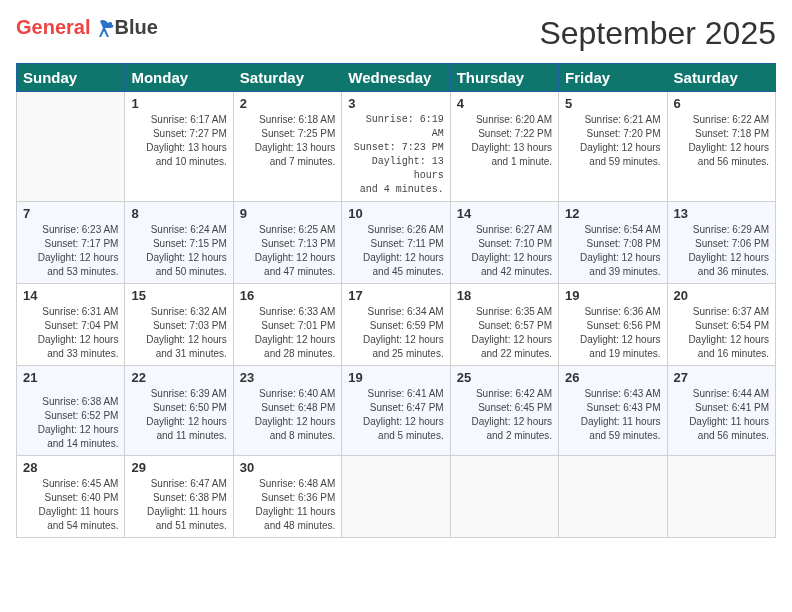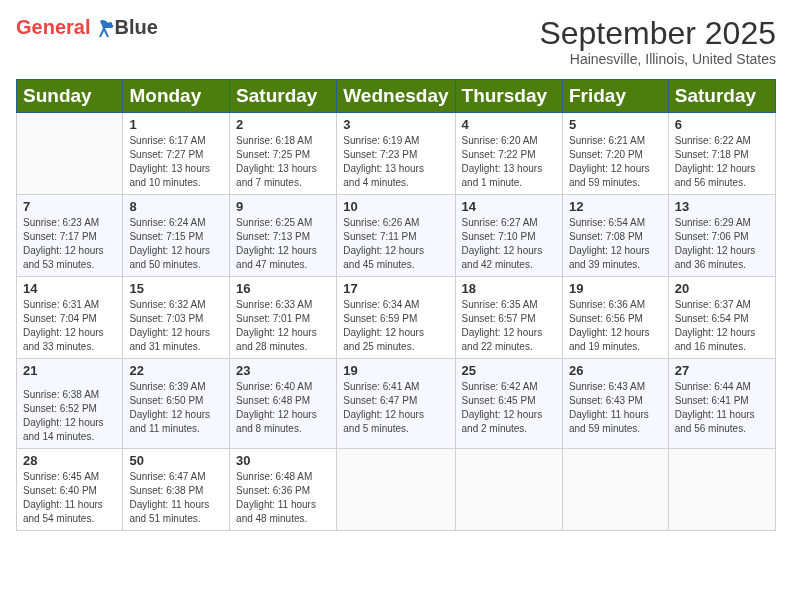--- a/index.html
+++ b/index.html
@@ -33,23 +33,23 @@
     .title-block p {
       font-size: 14px;
       color: #555;
     }
     .calendar {
       width: 100%;
       border-collapse: collapse;
       border: 1px solid #ccc;
     }
     .calendar th {
-      background: #4d7c0f;
+      background: #0f766e;
       color: #fff;
-      font-size: 19px;
+      font-size: 15px;
       font-weight: bold;
       padding: 5px 6px;
       text-align: left;
       border: 1px solid #1e5fa0;
     }
     .calendar td {
       vertical-align: top;
       padding: 4px 6px;
       border: 1px solid #d0d0d0;
       width: 108px;
@@ -65,20 +65,21 @@
       font-size: 13px;
       font-weight: bold;
       color: #333;
       display: block;
       margin-bottom: 2px;
     }
     .day-info {
       font-size: 10px;
       color: #444;
       line-height: 1.4;
+      text-align: right;
     }
     .empty-cell {
       background: #f9f9f9 !important;
     }
     .logo-wrapper {
       display: flex;
       align-items: center;
     }
     .logo-general {
       font-size: 20px;
@@ -103,21 +104,20 @@
       <span class="logo-general">General</span>
       <svg class="logo-bird" width="22" height="18" viewBox="0 0 22 18">
         <path d="M8 2 C10 0 14 1 16 4 C18 2 21 3 20 6 C22 5 22 9 19 9 L11 9 L8 2Z" fill="#2a73c5"></path>
         <path d="M11 9 L7 18 L9 18 L12 12 L15 18 L17 18 L13 9Z" fill="#2a73c5"></path>
       </svg>
       <span class="logo-blue">Blue</span>
     </div>
   </div>
   <div class="title-block">
     <h1>September 2025</h1>
-    <p>Hainesville, Illinois, United States</p>
   </div>
 </div>
 
 <table class="calendar">
   <thead>
     <tr>
     <th>Sunday</th>
         <th>Monday</th>
         <th>Saturday</th>
         <th>Wednesday</th>
@@ -138,21 +138,21 @@
         </td>
         <td>
           <span class="day-num">2</span>
           <div class="day-info" style="white-space: pre-line;">Sunrise: 6:18 AM
 Sunset: 7:25 PM
 Daylight: 13 hours
 and 7 minutes.</div>
         </td>
         <td>
           <span class="day-num">3</span>
-          <div class="day-info" style="white-space: pre-line;">Sunrise: 6:19 AM
+          <div class="day-info" style="white-space: pre-line; font-family: Liberation Mono, monospace;">Sunrise: 6:19 AM
 Sunset: 7:23 PM
 Daylight: 13 hours
 and 4 minutes.</div>
         </td>
         <td>
           <span class="day-num">4</span>
           <div class="day-info" style="white-space: pre-line;">Sunrise: 6:20 AM
 Sunset: 7:22 PM
 Daylight: 13 hours
 and 1 minute.</div>
@@ -327,21 +327,21 @@
       </tr>
       <tr>
         <td>
           <span class="day-num">28</span>
           <div class="day-info" style="white-space: pre-line;">Sunrise: 6:45 AM
 Sunset: 6:40 PM
 Daylight: 11 hours
 and 54 minutes.</div>
         </td>
         <td>
-          <span class="day-num">50</span>
+          <span class="day-num">29</span>
           <div class="day-info" style="white-space: pre-line;">Sunrise: 6:47 AM
 Sunset: 6:38 PM
 Daylight: 11 hours
 and 51 minutes.</div>
         </td>
         <td>
           <span class="day-num">30</span>
           <div class="day-info" style="white-space: pre-line;">Sunrise: 6:48 AM
 Sunset: 6:36 PM
 Daylight: 11 hours

